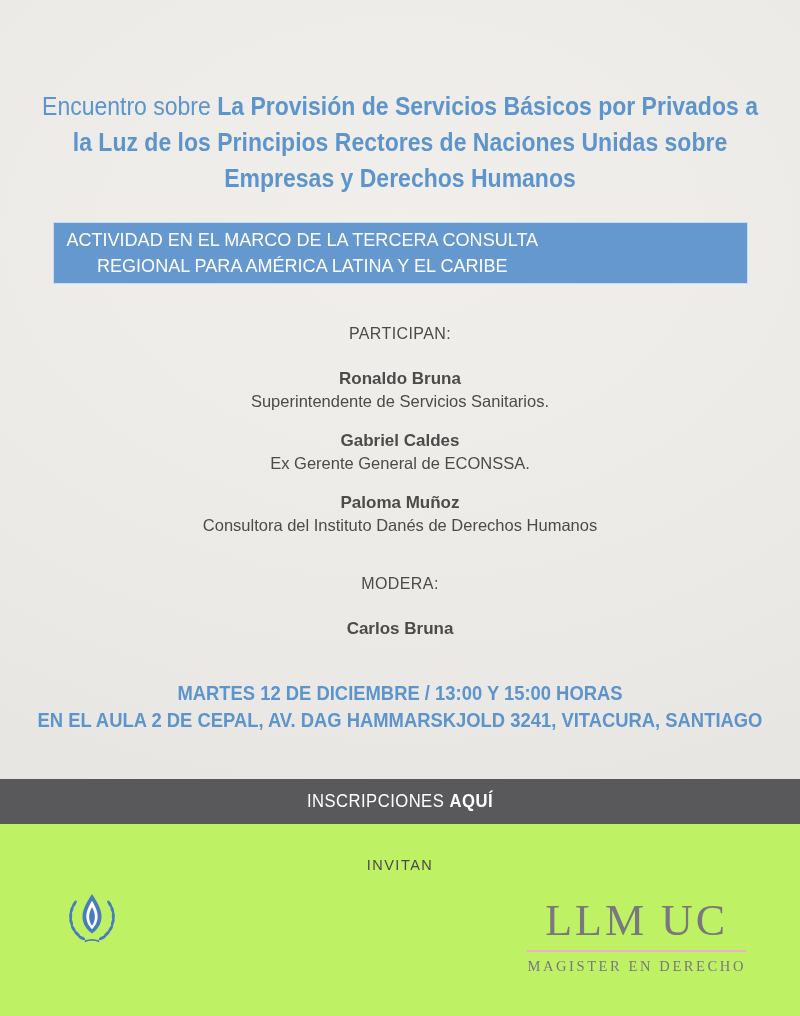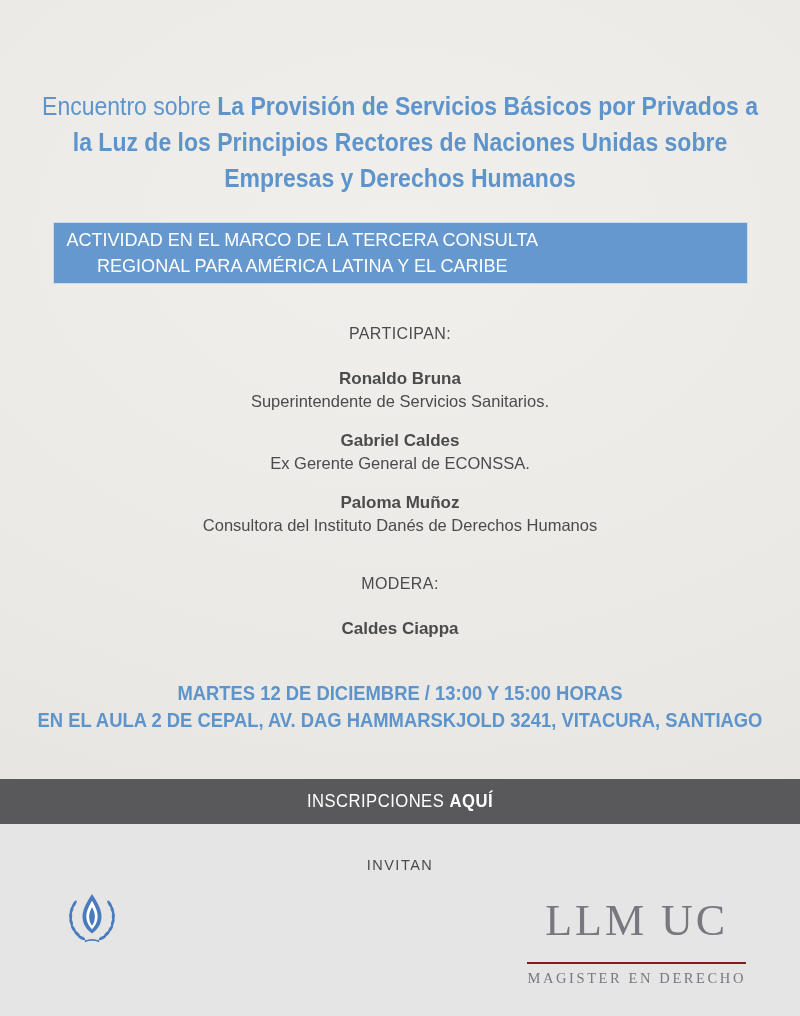--- a/index.html
+++ b/index.html
@@ -84,21 +84,21 @@
   .dark-bar-inner {
     color: #ffffff;
     font-size: 17.5px;
     letter-spacing: 0.5px;
     transform: scaleX(0.95);
     transform-origin: 50% 50%;
     white-space: nowrap;
   }
   .dark-bar-inner .aqui { font-weight: 700; margin-left: 0.32em; cursor: pointer; }
   
-  .white-area { height: 192px; background: #e5e5e5; }
+  .white-area { height: 192px; background: #bef264; }
   .invitan {
     padding-top: 33px;
     text-align: center;
     font-size: 14.5px;
     letter-spacing: 1.5px;
     color: #4a4a4a;
   }
   .logos-row {
     display: flex;
     justify-content: space-between;
@@ -114,22 +114,22 @@
   .un-divider { width: 150px; border-top: 1px solid #4a7cbd; margin-top: 10px; }
   .un-line4 { font-size: 13px; font-style: italic; font-weight: 700; color: #4a7cbd; margin-top: 9px; line-height: 18px; }
   .un-line5 { font-size: 13px; font-style: italic; font-weight: 700; color: #4a7cbd; line-height: 18px; }
   .llm-logo { display: inline-block; text-align: center; margin-top: 9px; }
   .llm-title {
     font-family: "Liberation Serif", serif;
     font-size: 44px;
     line-height: 1;
     letter-spacing: 3px;
     color: #7a7780;
-    padding-bottom: 19px;
-    border-bottom: 2px solid #7f1d1d;
+    padding-bottom: 7px;
+    border-bottom: 2px solid #f9a8d4;
     white-space: nowrap;
   }
   .llm-subtitle {
     font-family: "Liberation Serif", serif;
     font-size: 14.5px;
     letter-spacing: 2.6px;
     color: #7a7780;
     margin-top: 6px;
     white-space: nowrap;
   }
@@ -163,21 +163,21 @@
       <div class="role">Ex Gerente General de ECONSSA.</div>
     </div>
     <div class="person">
       <div class="name">Paloma Muñoz</div>
       <div class="role">Consultora del Instituto Danés de Derechos Humanos</div>
     </div>
 
     <div class="section-heading modera">MODERA:</div>
 
     <div class="person">
-      <div class="name">Caldes Ciappa</div>
+      <div class="name">Carlos Bruna</div>
     </div>
 
     <div class="event-info">
       <div>MARTES 12 DE DICIEMBRE / 13:00 Y 15:00 HORAS</div>
       <div>EN EL AULA 2 DE CEPAL, AV. DAG HAMMARSKJOLD 3241, VITACURA, SANTIAGO</div>
     </div>
 
   </div>
 
   <div class="dark-bar">

